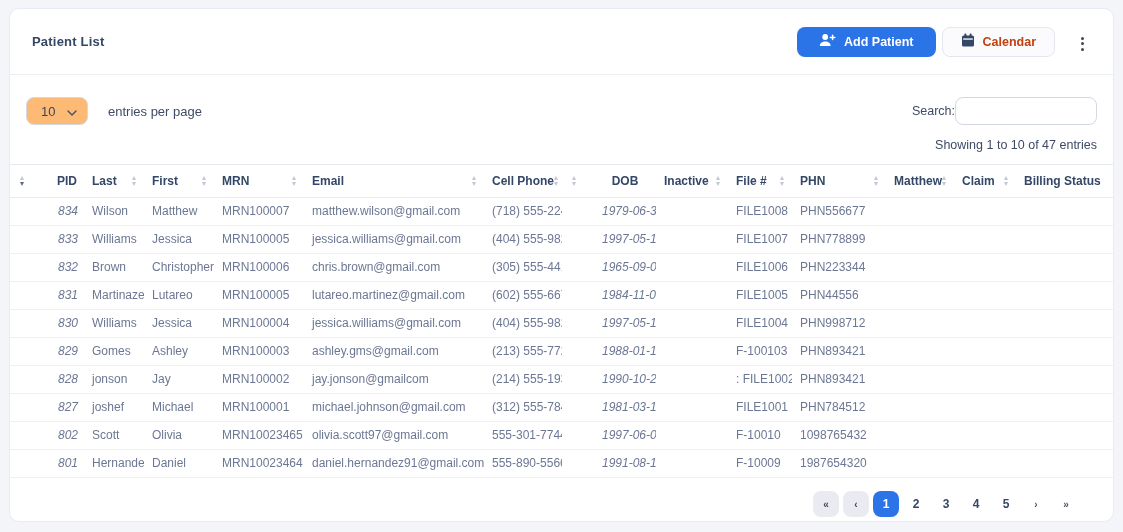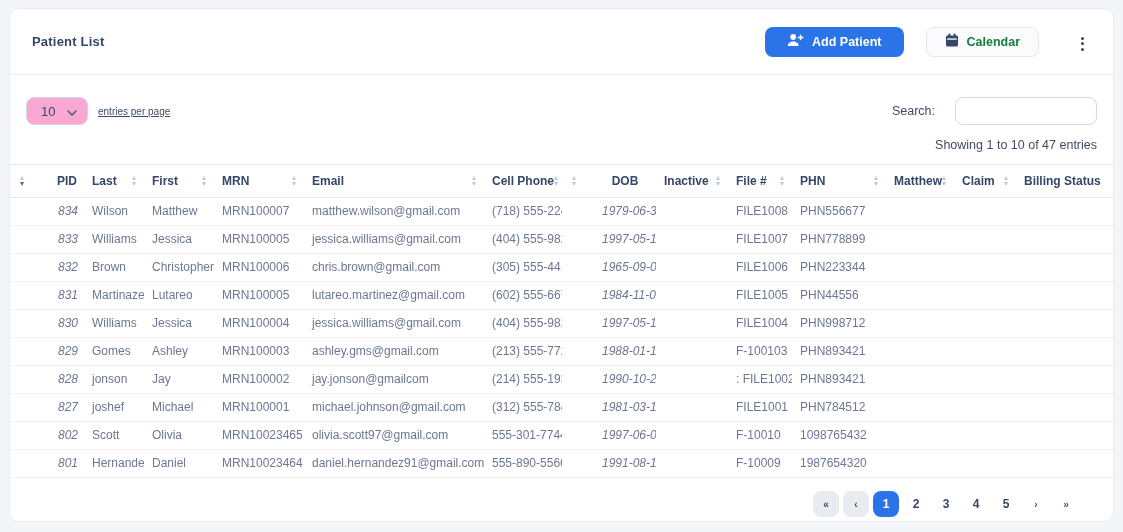--- a/index.html
+++ b/index.html
@@ -13,47 +13,47 @@
   .card {
     position:absolute; left:9px; top:8px; width:1105px; height:514px;
     background:#ffffff; border:1px solid #e9ebf3; border-radius:10px;
   }
   
   .card-header {
     height:66px; border-bottom:1px solid #eceef4;
     display:flex; align-items:center; padding:0 22px;
   }
   .page-title { font-size:13px; font-weight:bold; color:#344767; letter-spacing:.2px; }
-  .hdr-actions { margin-left:auto; display:flex; align-items:flex-end; gap:22px; }
+  .hdr-actions { margin-left:auto; display:flex; align-items:flex-end; gap:6px; }
   .btn {
     height:30px; border-radius:8px; display:inline-flex; align-items:center;
     gap:8px; font-size:12.5px; font-weight:bold; cursor:pointer; border:none;
     font-family:inherit;
   }
   .btn-primary { background:#2b74e8; color:#fff; padding:0 22px; }
   .btn-light {
-    background:#fbfbfd; color:#15803d; padding:0 18px;
+    background:#fbfbfd; color:#c2410c; padding:0 18px;
     border:1px solid #e4e7ee;
   }
   .kebab {
     margin-left:12px; width:18px; height:26px; display:flex; flex-direction:column;
     align-items:center; justify-content:center; gap:2.5px; cursor:pointer; background:none; border:none;
   }
   .kebab i { width:3px; height:3px; border-radius:50%; background:#3d4658; display:block; }
   .icon-svg { display:block; }
   
   .card-body { padding:22px 16px 0 16px; }
   .controls { display:flex; align-items:center; }
   .select-box {
     width:62px; height:28px; border:1px solid #d4d8e1; border-radius:8px;
     display:inline-flex; align-items:center; justify-content:space-between;
-    padding:0 10px 0 14px; font-size:13px; color:#344767; cursor:pointer; background:#f9a8d4;
-  }
-  .entries-label { margin-left:10px; font-size:10px; color:#3f4b66;text-decoration:underline; }
-  .search-wrap { margin-left:auto; display:flex; align-items:center; gap:20px; }
+    padding:0 10px 0 14px; font-size:13px; color:#344767; cursor:pointer; background:#fdba74;
+  }
+  .entries-label { margin-left:20px; font-size:13px; color:#3f4b66; }
+  .search-wrap { margin-left:auto; display:flex; align-items:center; gap:0; }
   .search-label { font-size:12.5px; color:#3f4b66; }
   .search-input {
     width:142px; height:28px; border:1px solid #d4d8e1; border-radius:8px;
     font-size:12.5px; padding:0 10px; color:#344767; outline:none; font-family:inherit;
   }
   .showing { margin-top:13px; font-size:12.5px; color:#3f4b66;text-align:right; }
   
   table { border-collapse:collapse; table-layout:fixed; width:1103px; margin-top:12px; margin-left:-16px; }
   thead th {
     font-size:12px; font-weight:bold; color:#344767; text-align:left;

